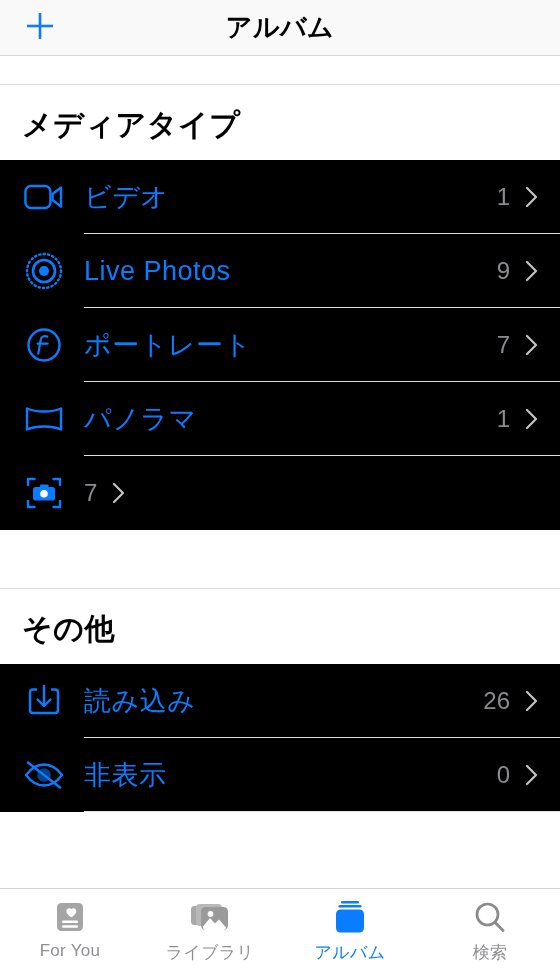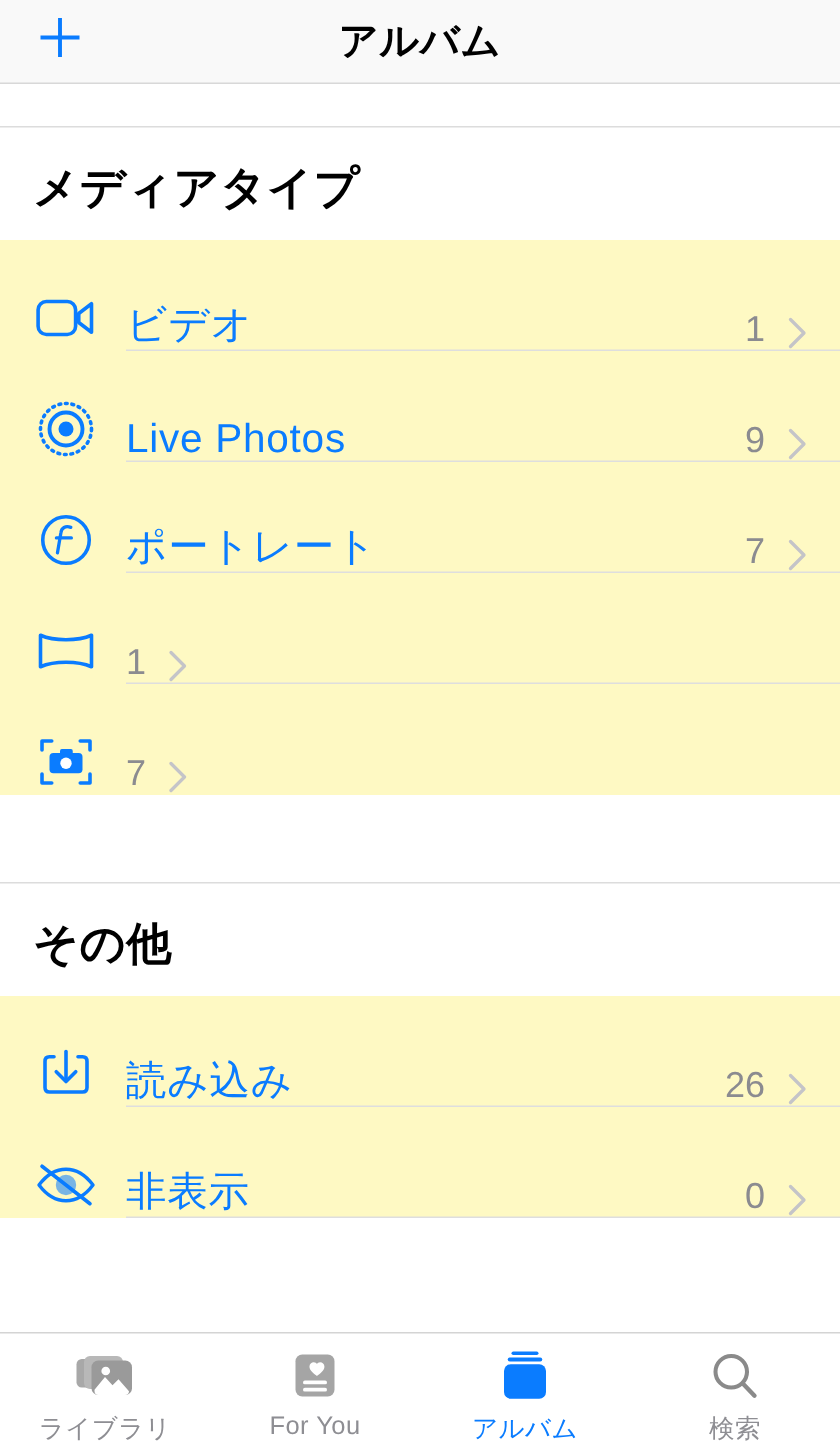--- a/index.html
+++ b/index.html
@@ -67,27 +67,27 @@
   .section-header {
     font-size: 30px;
     font-weight: bold;
     color: #000000;
     padding: 20px 12px 14px 22px;
     letter-spacing: 0.5px;
   }
 
   .row {
     display: flex;
-    align-items: flex-end;
+    align-items: center;
     height: 74px;
     padding: 0 22px 0 22px;
     box-sizing: border-box;
     position: relative;
     cursor: pointer;
-    background: #fef9c3;
+    background: #000000;
   }
   .row .row-sep {
     position: absolute;
     left: 84px;
     right: 0;
     bottom: 0;
     height: 1px;
     background: #dedede;
   }
 
@@ -241,20 +241,21 @@
       </div>
       <div class="row-sep"></div>
     </div>
 
     <div class="row">
       <div class="row-icon">
         <svg width="40" height="32" viewBox="0 0 40 32">
           <path d="M3 5.5 C12 9.5 28 9.5 37 5.5 L37 26.5 C28 22.5 12 22.5 3 26.5 Z" fill="none" stroke="#0a7cff" stroke-width="2.4" stroke-linejoin="round"></path>
         </svg>
       </div>
+      <div class="row-label">パノラマ</div>
       <div class="row-count">1</div>
       <div class="row-chevron">
         <svg width="13" height="22" viewBox="0 0 13 22">
             <polyline points="2,2 11,11 2,20" fill="none" stroke="#c4c4c8" stroke-width="2.2" stroke-linecap="round" stroke-linejoin="round"></polyline>
           </svg>
       </div>
       <div class="row-sep"></div>
     </div>
 
     <div class="row last">
@@ -323,43 +324,43 @@
     </div>
 
   </div>
 
 </div>
 
 <div class="tabbar">
 
   <div class="tab">
     <div class="tab-icon">
+      <svg width="36" height="36" viewBox="0 0 36 36">
+        <rect x="5" y="3" width="26" height="28" rx="4.5" ry="4.5" fill="#a5a5a5"></rect>
+        <path d="M14.3 11.2 c0 -1.9 1.4 -3 2.9 -3 c1 0 1.7 0.5 2.1 1.1 c0.4 -0.6 1.1 -1.1 2.1 -1.1 c1.5 0 2.9 1.1 2.9 3 c0 2.6 -3.7 5.2 -5 6.1 c-1.3 -0.9 -5 -3.5 -5 -6.1 Z" fill="#ffffff"></path>
+        <rect x="10" y="20.4" width="16" height="2.5" rx="1.25" fill="#ffffff"></rect>
+        <rect x="10" y="25.2" width="16" height="2.5" rx="1.25" fill="#ffffff"></rect>
+      </svg>
+    </div>
+    <div class="tab-label">For You</div>
+  </div>
+
+  <div class="tab">
+    <div class="tab-icon">
       <svg width="44" height="36" viewBox="0 0 44 36">
         <rect x="3" y="6" width="24" height="19" rx="3.5" ry="3.5" fill="#a8a8a8"></rect>
         <rect x="8" y="4" width="26" height="22" rx="4" ry="4" fill="#b8b8b8"></rect>
         <rect x="13" y="7" width="27" height="23" rx="4.5" ry="4.5" fill="#9a9a9a"></rect>
         <path d="M15 26.5 L22 18 L27 23.5 L31 19.5 L38 27.5 C38 29 37 30 35.5 30 L17.5 30 C16 30 15 29 15 27.5 Z" fill="#ffffff"></path>
         <circle cx="22.5" cy="14" r="2.9" fill="#ffffff"></circle>
       </svg>
     </div>
     <div class="tab-label">ライブラリ</div>
   </div>
 
-  <div class="tab">
-    <div class="tab-icon">
-      <svg width="36" height="36" viewBox="0 0 36 36">
-        <rect x="5" y="3" width="26" height="28" rx="4.5" ry="4.5" fill="#a5a5a5"></rect>
-        <path d="M14.3 11.2 c0 -1.9 1.4 -3 2.9 -3 c1 0 1.7 0.5 2.1 1.1 c0.4 -0.6 1.1 -1.1 2.1 -1.1 c1.5 0 2.9 1.1 2.9 3 c0 2.6 -3.7 5.2 -5 6.1 c-1.3 -0.9 -5 -3.5 -5 -6.1 Z" fill="#ffffff"></path>
-        <rect x="10" y="20.4" width="16" height="2.5" rx="1.25" fill="#ffffff"></rect>
-        <rect x="10" y="25.2" width="16" height="2.5" rx="1.25" fill="#ffffff"></rect>
-      </svg>
-    </div>
-    <div class="tab-label">For You</div>
-  </div>
-
   <div class="tab active">
     <div class="tab-icon">
       <svg width="40" height="38" viewBox="0 0 40 38">
         <rect x="11" y="2" width="18" height="2.4" rx="1.2" fill="#0a7cff"></rect>
         <rect x="8.5" y="6" width="23" height="2.6" rx="1.3" fill="#0a7cff"></rect>
         <rect x="6" y="10.5" width="28" height="23" rx="4.5" ry="4.5" fill="#0a7cff"></rect>
       </svg>
     </div>
     <div class="tab-label">アルバム</div>
   </div>

